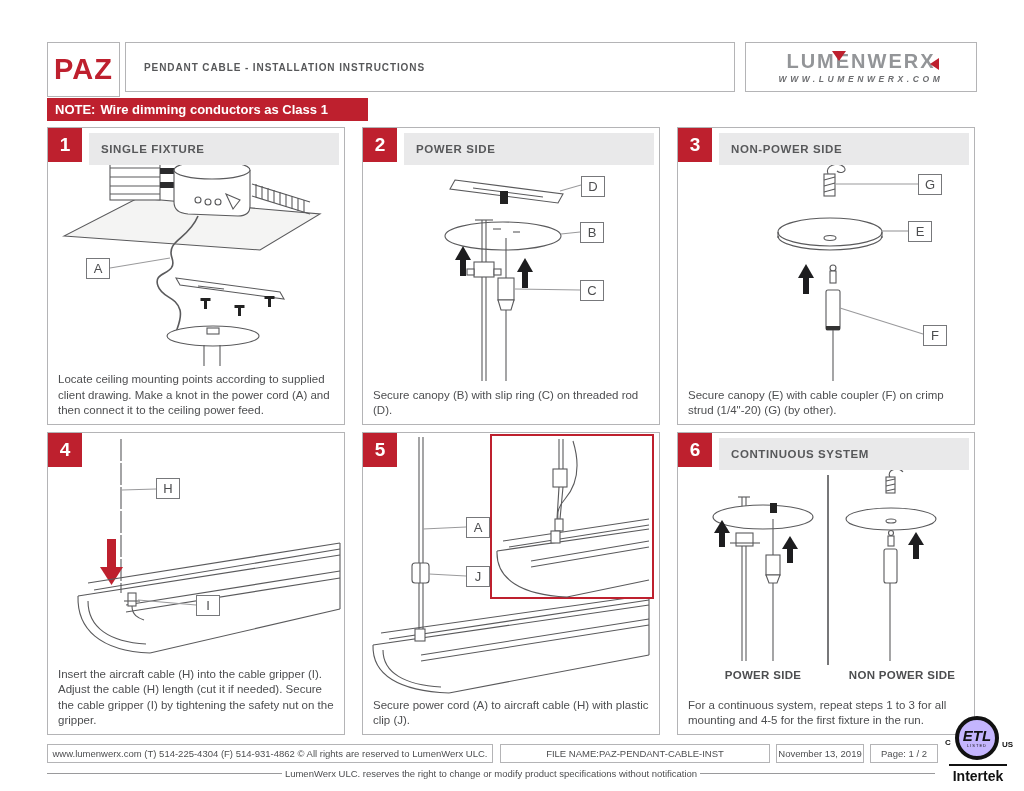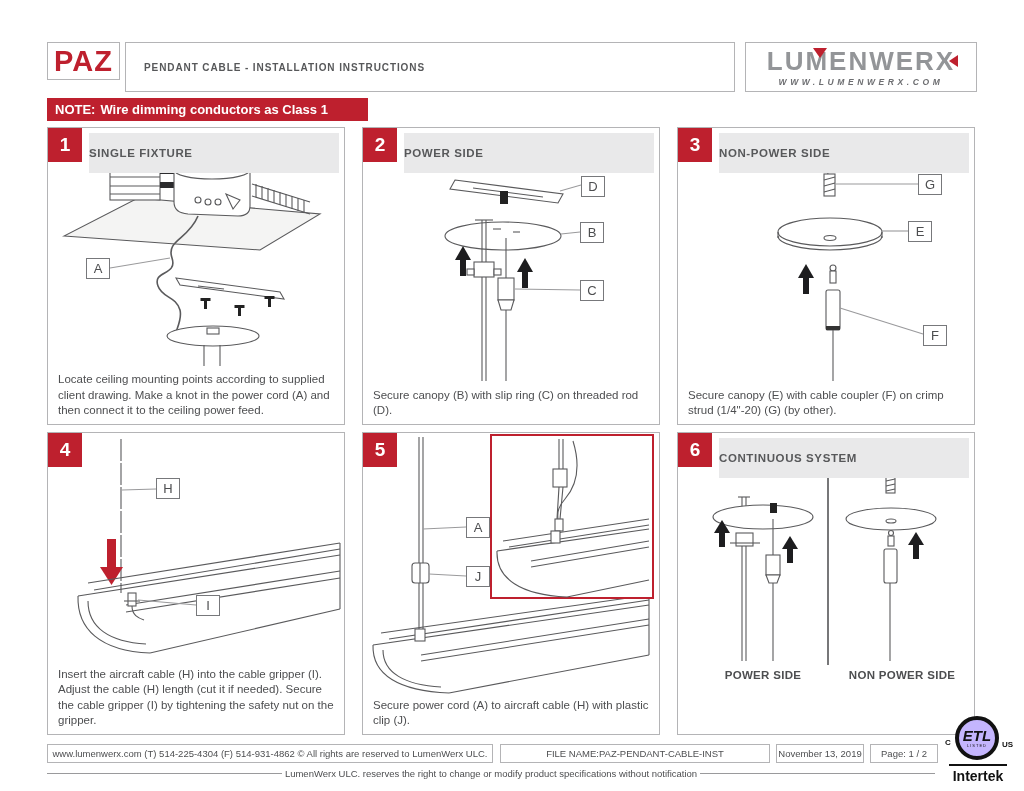--- a/index.html
+++ b/index.html
@@ -1,37 +1,37 @@
 <!DOCTYPE html>
 <html><head>
 <meta charset="utf-8">
 <style>
   * { margin:0; padding:0; box-sizing:border-box; }
   html,body { width:1024px; height:791px; }
   body { background:#fff; font-family:"Liberation Sans", sans-serif; color:#58595B; position:relative; }
   .page { position:absolute; inset:0; background:#fff; overflow:hidden; }
 
   .hbox { position:absolute; border:1px solid #b4b4b6; background:#fff; }
-  .paz-box { left:47px; top:42px; width:73px; height:38px; display:flex; align-items:center; justify-content:center; }
+  .paz-box { left:47px; top:42px; width:73px; height:55px; display:flex; align-items:center; justify-content:center; }
   .paz-text { font-size:29px; font-weight:bold; color:#BE202E; letter-spacing:1px; }
   .title-box { left:125px; top:42px; width:610px; height:50px; display:flex; align-items:center; padding-left:18px; font-size:10px; font-weight:bold; letter-spacing:.9px; color:#57585a; }
   .logo-box { left:745px; top:42px; width:232px; height:50px; display:flex; flex-direction:column; align-items:center; justify-content:center; }
-  .logo-text { position:relative; font-size:26px; font-weight:bold; color:#939598; letter-spacing:2px; line-height:1; }
+  .logo-text { position:relative; font-size:20px; font-weight:bold; color:#939598; letter-spacing:2px; line-height:1; }
   .logo-tri-m { position:absolute; left:46px; top:0; width:0; height:0; border-left:7px solid transparent; border-right:7px solid transparent; border-top:10px solid #BE202E; }
   .logo-tri-x { position:absolute; right:-3px; top:7px; width:0; height:0; border-top:6px solid transparent; border-bottom:6px solid transparent; border-right:9px solid #BE202E; }
   .logo-url { font-size:8.5px; letter-spacing:3.6px; color:#6d6e71; margin-top:3px; font-weight:bold;font-style:italic; }
 
   .note-bar { position:absolute; left:47px; top:98px; width:321px; height:23px; background:#BE202E; color:#fff; display:flex; align-items:center; padding-left:8px; font-size:13px; font-weight:bold; }
   .note-text { margin-left:5px; font-weight:bold; }
 
   .panel { position:absolute; width:298px; border:1px solid #b4b4b6; background:#fff; }
   .row1 { top:127px; height:298px; } .row2 { top:432px; height:303px; }
   .c1 { left:47px; } .c2 { left:362px; } .c3 { left:677px; }
   .num { position:absolute; left:0; top:0; width:34px; height:34px; background:#BE202E; color:#fff; font-size:19px; font-weight:bold; display:flex; align-items:center; justify-content:center; z-index:3; }
-  .tbar { position:absolute; left:41px; top:5px; right:5px; height:40px; background:#E9E9EA; display:flex; align-items:center; padding-left:0; font-size:11.5px; font-weight:bold; letter-spacing:.6px; color:#57585a; z-index:2; }
+  .tbar { position:absolute; left:41px; top:5px; right:5px; height:32px; background:#E9E9EA; display:flex; align-items:center; padding-left:12px; font-size:11.5px; font-weight:bold; letter-spacing:.6px; color:#57585a; z-index:2; }
   .caption { position:absolute; left:10px; right:8px; bottom:6px; font-size:11.5px; line-height:1.32; color:#4d4e50; z-index:2; }
   .callout { position:absolute; width:24px; height:21px; border:1px solid #77787b; background:#fff; display:flex; align-items:center; justify-content:center; font-size:13px; color:#4d4e50; z-index:2; }
   svg.draw { position:absolute; left:0; top:0; z-index:1; }
   .sublabel { position:absolute; top:236px; font-size:11.5px; font-weight:bold; color:#4d4e50; text-align:center; letter-spacing:.3px; z-index:2; }
 
   .fbox { position:absolute; top:744px; height:19px; border:1px solid #b4b4b6; display:flex; align-items:center; justify-content:center; font-size:9.5px; color:#4d4e50; background:#fff; }
   .f-contact { left:47px; width:446px; }
   .f-file { left:500px; width:270px; }
   .f-date { left:776px; width:88px; }
   .f-page { left:870px; width:68px; }
@@ -338,20 +338,21 @@
             <polygon points="36,100 52,100 44,87"></polygon>
           <rect x="109" y="116" width="6" height="14"></rect>
             <polygon points="104,116 120,116 112,103"></polygon>
           <rect x="235" y="112" width="6" height="14"></rect>
             <polygon points="230,112 246,112 238,99"></polygon>
         </g>
       </g>
     </svg>
     <div class="sublabel" style="left:25px; width:120px;">POWER SIDE</div>
     <div class="sublabel" style="left:158px; width:132px;">NON POWER SIDE</div>
+    <div class="caption">For a continuous system, repeat steps 1 to 3 for all mounting and 4-5 for the first fixture in the run.</div>
   </div>
 
   <div class="fbox f-contact">www.lumenwerx.com  (T) 514-225-4304  (F) 514-931-4862 © All rights are reserved to LumenWerx ULC.</div>
   <div class="fbox f-file">FILE NAME:PAZ-PENDANT-CABLE-INST</div>
   <div class="fbox f-date">November 13, 2019</div>
   <div class="fbox f-page">Page: 1 / 2</div>
   <div class="disclaimer">
     <div class="rule"></div>
     <span>LumenWerx ULC. reserves the right to change or modify product specifications without notification</span>
     <div class="rule"></div>

